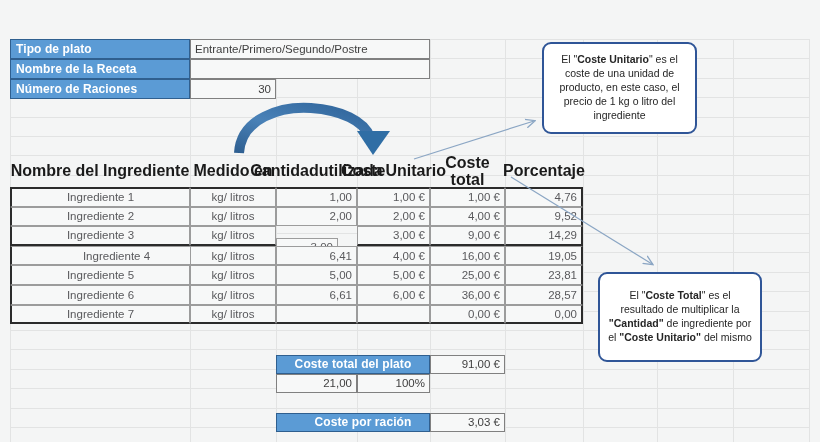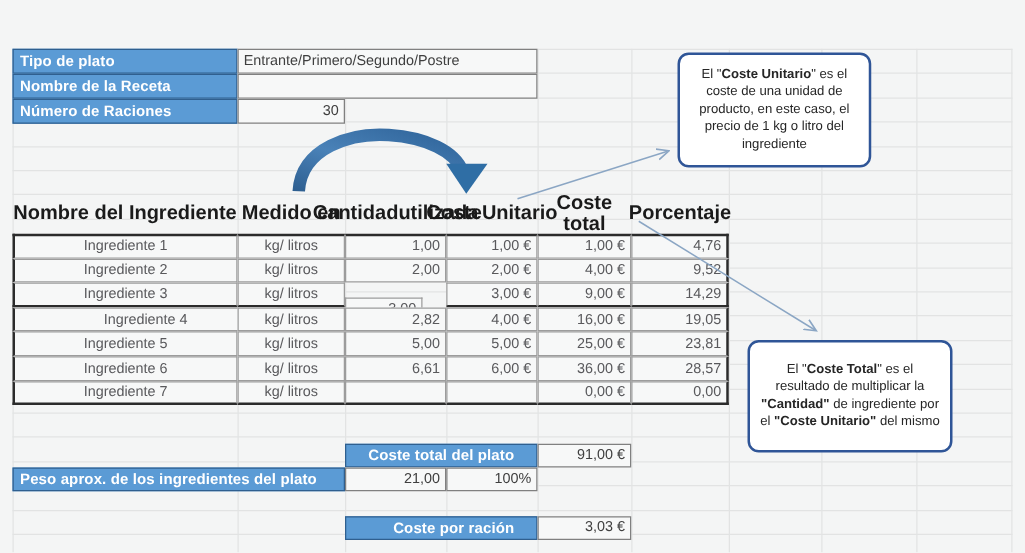--- a/index.html
+++ b/index.html
@@ -173,21 +173,21 @@
       <div class="tcell r" style="left: 430px; top: 206.6px; width: 75px; height: 19.6px;">4,00 €</div>
       <div class="tcell r" style="left: 505px; top: 206.6px; width: 78px; height: 19.6px; border-right: 2px solid rgb(43, 43, 43);">9,52</div>
       <div class="tcell c" style="left: 10px; top: 226.2px; width: 180px; height: 19.6px; border-bottom: 2px solid rgb(43, 43, 43); border-left: 2px solid rgb(43, 43, 43);">Ingrediente 3</div>
       <div class="tcell c" style="left: 190px; top: 226.2px; width: 86px; height: 19.6px; border-bottom: 2px solid rgb(43, 43, 43);">kg/ litros</div>
       <div class="tcell r" style="left: 276px; top: 226.2px; width: 62px; height: 19.6px; border-bottom: 2px solid rgb(43, 43, 43); margin-top: 12px;">3,00</div>
       <div class="tcell r" style="left: 357px; top: 226.2px; width: 73px; height: 19.6px; border-bottom: 2px solid rgb(43, 43, 43);">3,00 €</div>
       <div class="tcell r" style="left: 430px; top: 226.2px; width: 75px; height: 19.6px; border-bottom: 2px solid rgb(43, 43, 43);">9,00 €</div>
       <div class="tcell r" style="left: 505px; top: 226.2px; width: 78px; height: 19.6px; border-bottom: 2px solid rgb(43, 43, 43); border-right: 2px solid rgb(43, 43, 43);">14,29</div>
       <div class="tcell c" style="left: 10px; top: 245.8px; width: 212px; height: 19.6px; border-left: 2px solid rgb(43, 43, 43);">Ingrediente 4</div>
       <div class="tcell c" style="left: 190px; top: 245.8px; width: 86px; height: 19.6px;">kg/ litros</div>
-      <div class="tcell r" style="left: 276px; top: 245.8px; width: 81px; height: 19.6px;">2,82</div>
+      <div class="tcell r" style="left: 276px; top: 245.8px; width: 81px; height: 19.6px;">6,41</div>
       <div class="tcell r" style="left: 357px; top: 245.8px; width: 73px; height: 19.6px;">4,00 €</div>
       <div class="tcell r" style="left: 430px; top: 245.8px; width: 75px; height: 19.6px;">16,00 €</div>
       <div class="tcell r" style="left: 505px; top: 245.8px; width: 78px; height: 19.6px; border-right: 2px solid rgb(43, 43, 43);">19,05</div>
       <div class="tcell c" style="left: 10px; top: 265.4px; width: 180px; height: 19.6px; border-left: 2px solid rgb(43, 43, 43);">Ingrediente 5</div>
       <div class="tcell c" style="left: 190px; top: 265.4px; width: 86px; height: 19.6px;">kg/ litros</div>
       <div class="tcell r" style="left: 276px; top: 265.4px; width: 81px; height: 19.6px;">5,00</div>
       <div class="tcell r" style="left: 357px; top: 265.4px; width: 73px; height: 19.6px;">5,00 €</div>
       <div class="tcell r" style="left: 430px; top: 265.4px; width: 75px; height: 19.6px;">25,00 €</div>
       <div class="tcell r" style="left: 505px; top: 265.4px; width: 78px; height: 19.6px; border-right: 2px solid rgb(43, 43, 43);">23,81</div>
       <div class="tcell c" style="left: 10px; top: 285px; width: 180px; height: 19.6px; border-left: 2px solid rgb(43, 43, 43);">Ingrediente 6</div>
@@ -200,21 +200,20 @@
       <div class="tcell c" style="left: 190px; top: 304.6px; width: 86px; height: 19.6px; border-bottom: 2px solid rgb(43, 43, 43);">kg/ litros</div>
       <div class="tcell r" style="left: 276px; top: 304.6px; width: 81px; height: 19.6px; border-bottom: 2px solid rgb(43, 43, 43);"></div>
       <div class="tcell r" style="left: 357px; top: 304.6px; width: 73px; height: 19.6px; border-bottom: 2px solid rgb(43, 43, 43);"></div>
       <div class="tcell r" style="left: 430px; top: 304.6px; width: 75px; height: 19.6px; border-bottom: 2px solid rgb(43, 43, 43);">0,00 €</div>
       <div class="tcell r" style="left: 505px; top: 304.6px; width: 78px; height: 19.6px; border-bottom: 2px solid rgb(43, 43, 43); border-right: 2px solid rgb(43, 43, 43);">0,00</div>
     </div>
 
   <div class="cell bluelabel center" style="left:276px;top:355px;width:154px;height:19px;">Coste total del plato</div>
   <div class="cell inputcell r" style="left:430px;top:355px;width:75px;height:19px;">91,00 €</div>
 
-  <div class="cell bluelabel" style="left:10px;top:374px;width:266px;height:19px;">Peso aprox. de los ingredientes del plato</div>
   <div class="cell inputcell r" style="left:276px;top:374px;width:81px;height:19px;">21,00</div>
   <div class="cell inputcell r" style="left:357px;top:374px;width:73px;height:19px;">100%</div>
 
   <div class="cell bluelabel center" style="left:276px;top:413px;width:154px;height:19px;padding-left:20px;">Coste por ración</div>
   <div class="cell inputcell r" style="left:430px;top:413px;width:75px;height:19px;">3,03 €</div>
 
   <div class="callout" style="left:542px;top:42px;width:155px;height:92px;">
     <div><span>El "</span><b>Coste Unitario</b><span>" es el coste de una unidad de producto, en este caso, el precio de 1 kg o litro del ingrediente</span></div>
   </div>
 

